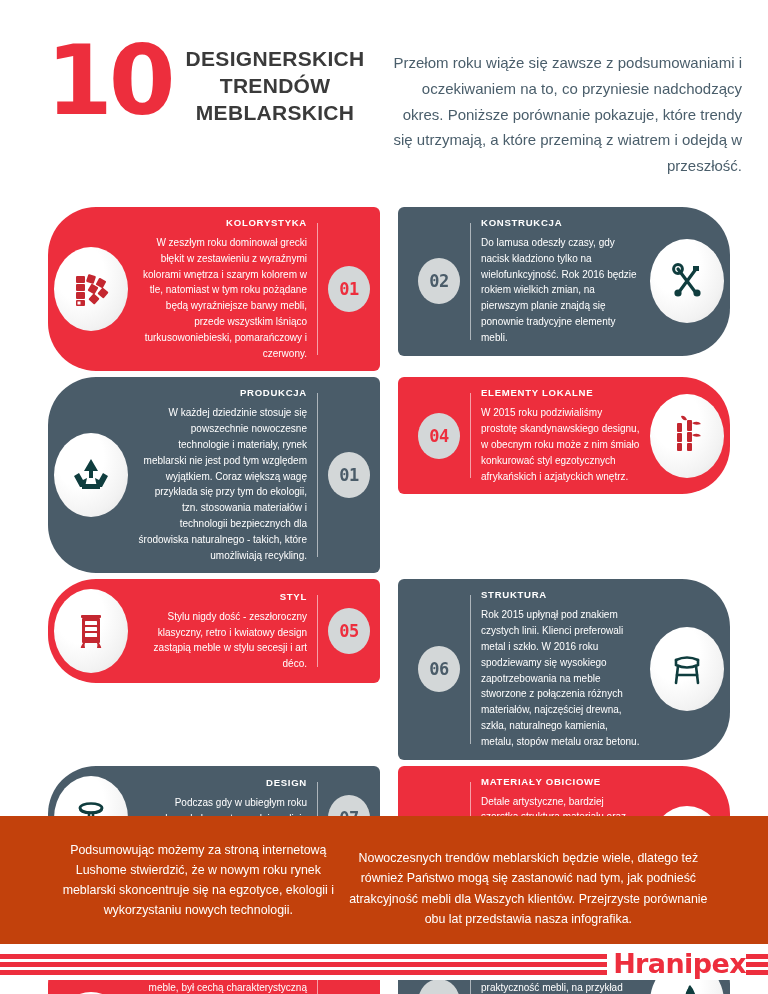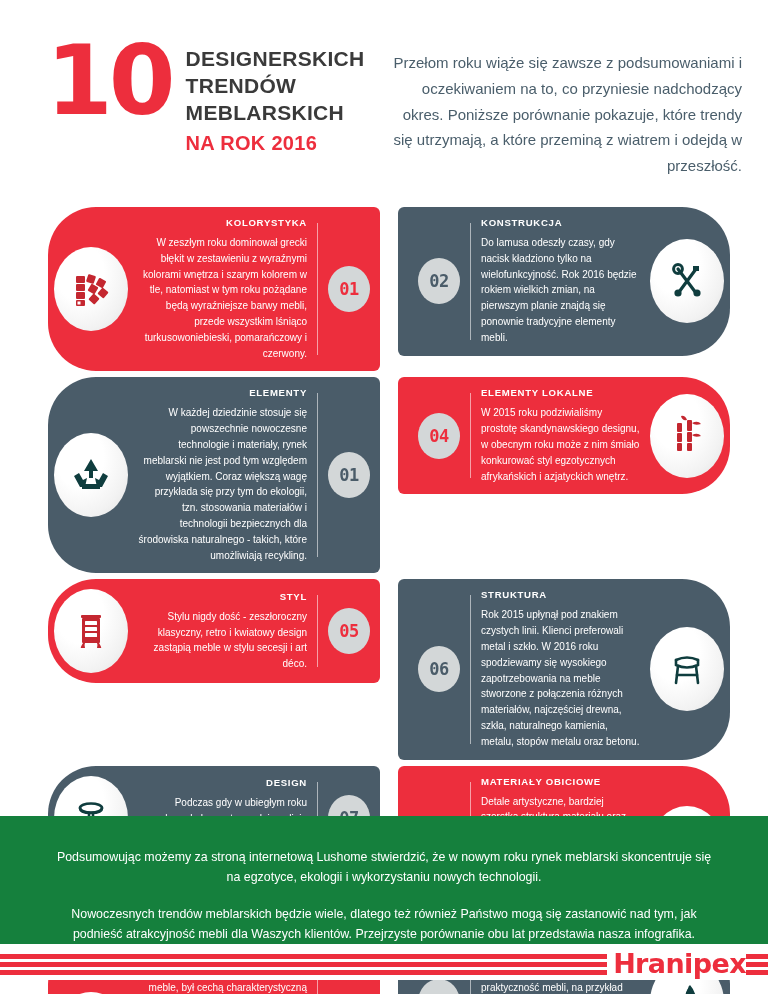--- a/index.html
+++ b/index.html
@@ -21,21 +21,21 @@
   .big-ten {
     font-size: 96px;
     font-weight: bold;
     color: #ED2E3D;
     line-height: 0.95;
     letter-spacing: -4px;
     font-family: "DejaVu Sans", sans-serif;
     margin-right: 14px;
     margin-top: -6px;
   }
-  .head-titles { padding-top: 4px; }
+  .head-titles { padding-top: 4px; text-align: center; }
   .head-titles .l1, .head-titles .l2, .head-titles .l3 {
     font-size: 21px; font-weight: bold; color: #3A3A3A;
     letter-spacing: 0.3px; line-height: 1.28;
   }
   .head-titles .l4 {
     font-size: 20px; font-weight: bold; color: #ED2E3D;
     letter-spacing: 0.3px; line-height: 1.4; margin-top: 2px;
   }
   .head-right {
     flex: 1;
@@ -134,23 +134,23 @@
   }
   .red .num { color: #ED2E3D; }
   .slate .num { color: #4A5C69; }
 
   
   .footer {
     position: absolute;
     left: 0; right: 0;
     top: 816px;
     height: 128px;
-    background: #15803d;
-    display: flex; flex-direction: column;
-    align-items: center; justify-content: flex-end;
+    background: #c2410c;
+    display: flex; 
+    align-items: center; justify-content: space-between;
     padding: 0 54px;
   }
   .footer p {
     color: #ffffff;
     font-size: 12.4px;
     line-height: 1.62;
     text-align: center;
   }
   .footer .fp2 { margin-top: 17px; }
 
@@ -180,21 +180,20 @@
 </head>
 <body>
 
 <div class="header">
   <div class="head-left">
     <div class="big-ten">10</div>
     <div class="head-titles">
       <div class="l1">DESIGNERSKICH</div>
       <div class="l2">TRENDÓW</div>
       <div class="l3">MEBLARSKICH</div>
-      <div class="l4">NA ROK 2016</div>
     </div>
   </div>
   <div class="head-right">
     <p>Przełom roku wiąże się zawsze z podsumowaniami i oczekiwaniem na to, co przyniesie nadchodzący okres. Poniższe porównanie pokazuje, które trendy się utrzymają, a które przeminą z wiatrem i odejdą w przeszłość.</p>
   </div>
 </div>
 
 <div class="grid">
 
   <div class="row">
@@ -259,21 +258,21 @@
           <svg width="42" height="42" viewBox="0 0 42 42">
             <g fill="#0F3D3E">
               <path d="M21 5 L28 17 L23 17 L23 24 L19 24 L19 17 L14 17 Z" transform="rotate(0 21 15)"></path>
               <path d="M10 33 L4 22 L9 19 L13 26 L17 24 L15 33 Z"></path>
               <path d="M32 33 L38 22 L33 19 L29 26 L25 24 L27 33 Z"></path>
               <rect x="12" y="30" width="18" height="5"></rect>
             </g>
           </svg>
         </div>
         <div class="card-text">
-          <div class="card-title">ELEMENTY</div>
+          <div class="card-title">PRODUKCJA</div>
           <div class="card-body">W każdej dziedzinie stosuje się powszechnie nowoczesne technologie i materiały, rynek meblarski nie jest pod tym względem wyjątkiem. Coraz większą wagę przykłada się przy tym do ekologii, tzn. stosowania materiałów i technologii bezpiecznych dla środowiska naturalnego - takich, które umożliwiają recykling.</div>
         </div>
         <div class="divider"></div>
         <div class="num-wrap">
           <div class="num">01</div>
         </div>
       </div>
     </div>
     <div class="col right">
       <div class="card red side-right">

